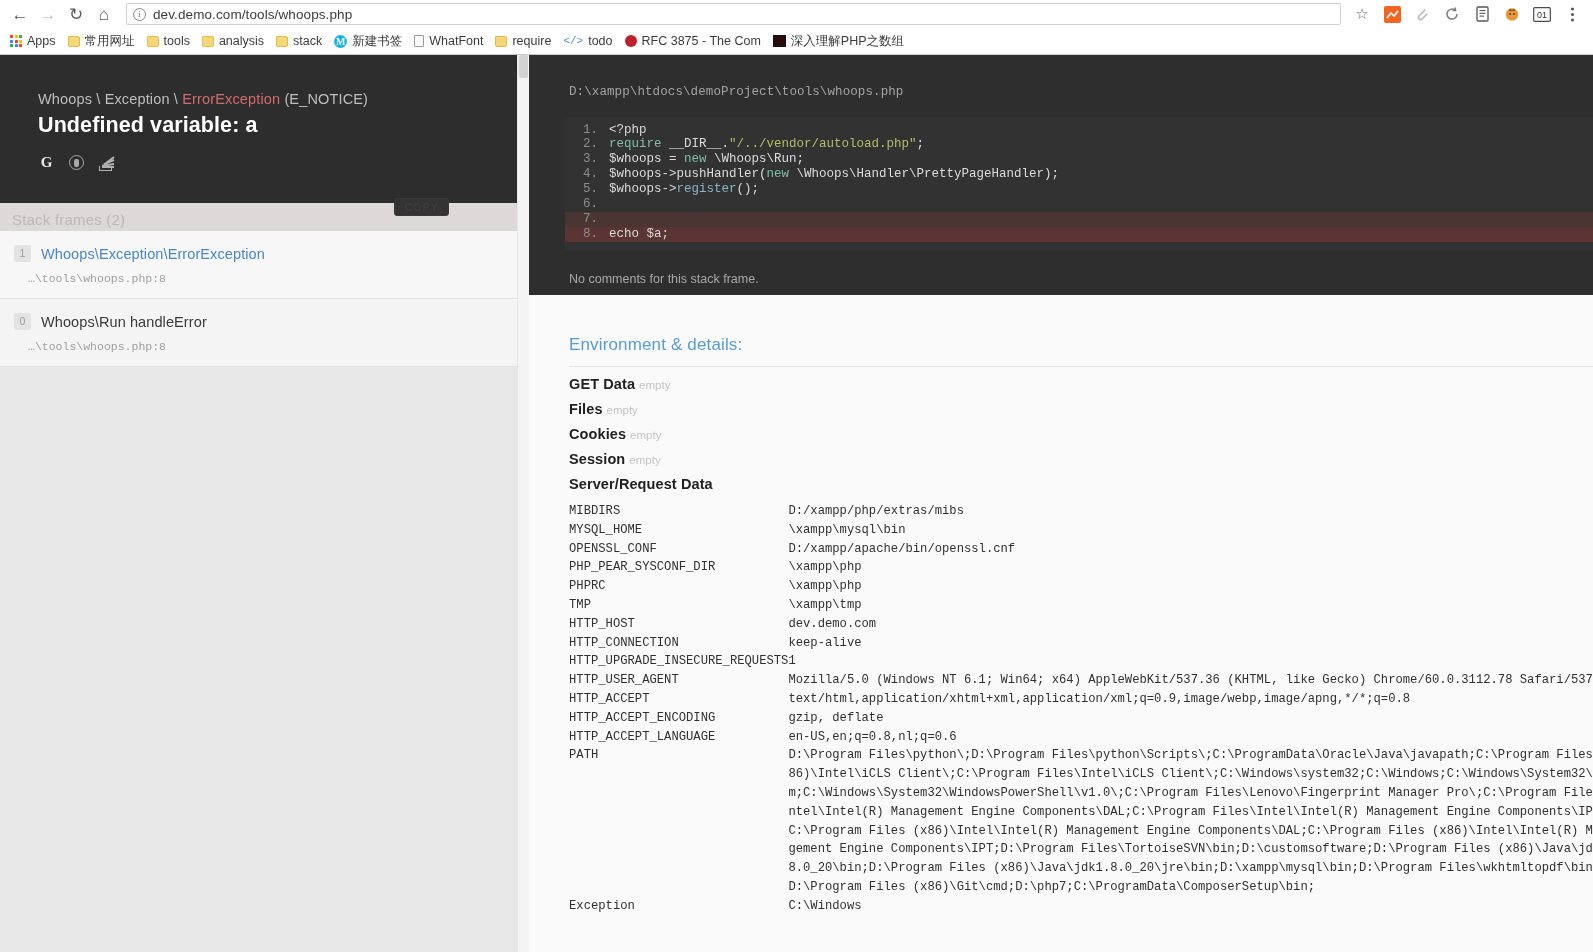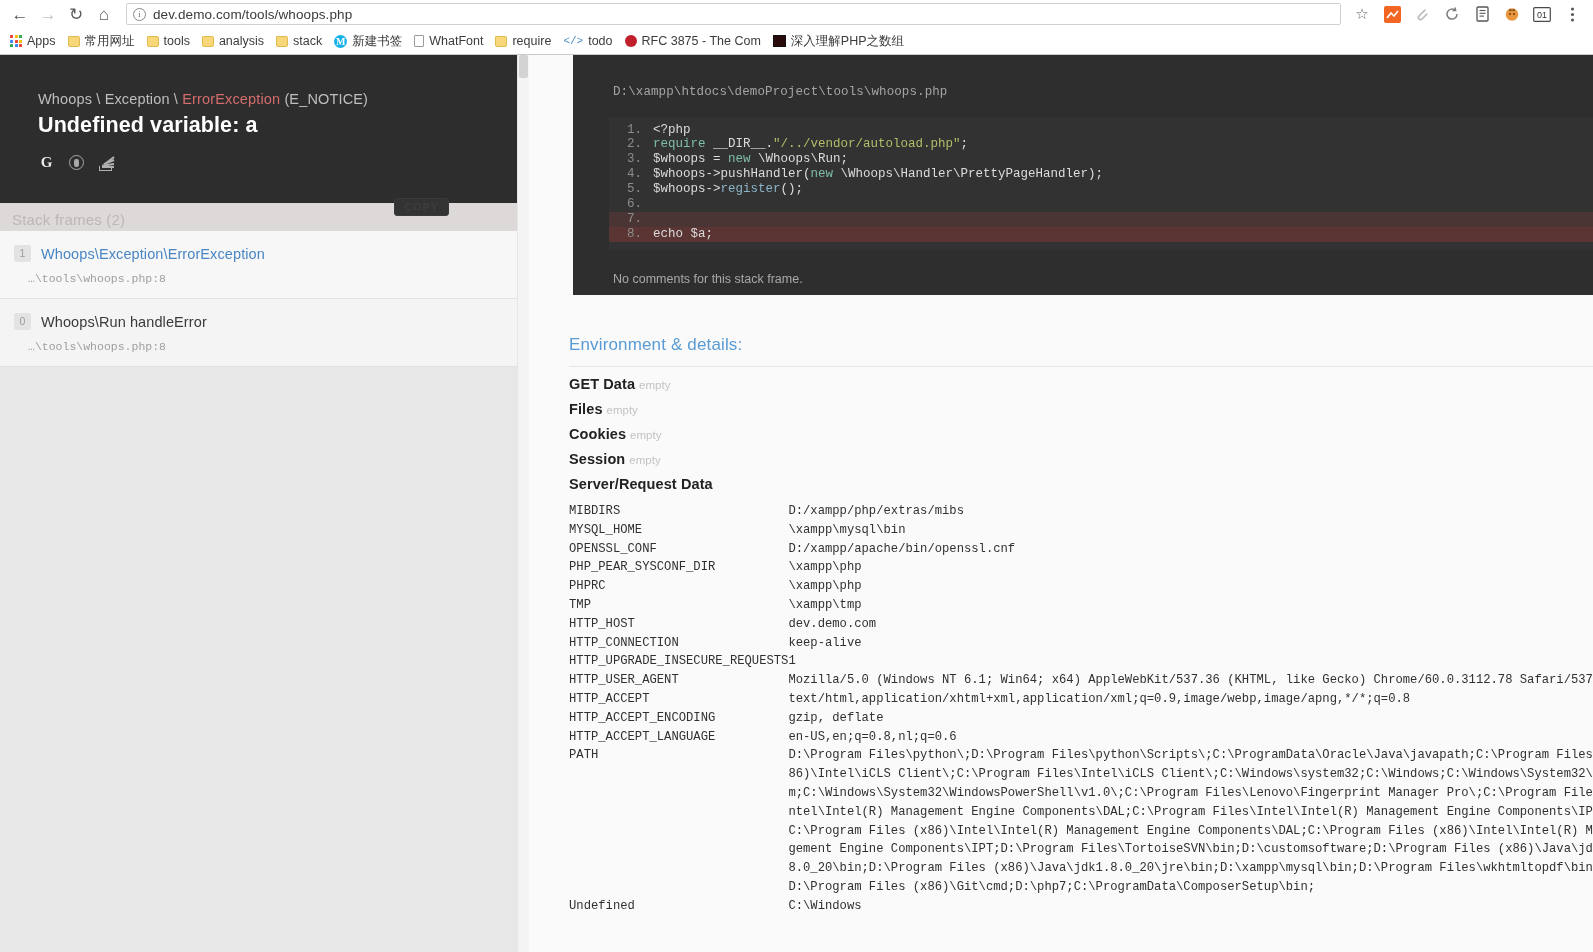--- a/index.html
+++ b/index.html
@@ -267,21 +267,20 @@
     left: 529px; top: 0;
     width: 1064px; height: 897px;
     overflow: hidden;
     background: #fafafa;
   }
   #code-block {
     background: #2e2e2e;
     padding: 30px 0 0 0;
     height: 240px;
     position: relative;
-    margin-left: 44px;
   }
   #code-path {
     color: #a4a4a4;
     font-family: "Liberation Mono", monospace;
     font-size: 12.5px;
     padding: 0 0 18px 40px;
     letter-spacing: 0.1px;
   }
   #code-lines {
     background: #323232;
@@ -662,20 +661,20 @@
             </tr>
             <tr>
               <td class="k">HTTP_ACCEPT_LANGUAGE</td>
               <td class="v">en-US,en;q=0.8,nl;q=0.6</td>
             </tr>
             <tr class="wrapped">
               <td class="k">PATH</td>
               <td class="v">D:\Program Files\python\;D:\Program Files\python\Scripts\;C:\ProgramData\Oracle\Java\javapath;C:\Program Files (x86)\Intel\iCLS Client\;C:\Program Files\Intel\iCLS Client\;C:\Windows\system32;C:\Windows;C:\Windows\System32\Wbem;C:\Windows\System32\WindowsPowerShell\v1.0\;C:\Program Files\Lenovo\Fingerprint Manager Pro\;C:\Program Files\Intel\Intel(R) Management Engine Components\DAL;C:\Program Files\Intel\Intel(R) Management Engine Components\IPT;C:\Program Files (x86)\Intel\Intel(R) Management Engine Components\DAL;C:\Program Files (x86)\Intel\Intel(R) Management Engine Components\IPT;D:\Program Files\TortoiseSVN\bin;D:\customsoftware;D:\Program Files (x86)\Java\jdk1.8.0_20\bin;D:\Program Files (x86)\Java\jdk1.8.0_20\jre\bin;D:\xampp\mysql\bin;D:\Program Files\wkhtmltopdf\bin;D:\Program Files (x86)\Git\cmd;D:\php7;C:\ProgramData\ComposerSetup\bin;</td>
             </tr>
             <tr>
-              <td class="k">Undefined</td>
+              <td class="k">Exception</td>
               <td class="v">C:\Windows</td>
             </tr>
           </tbody>
       </table>
     </div>
   </div>
 </div>
 
 </body></html>

